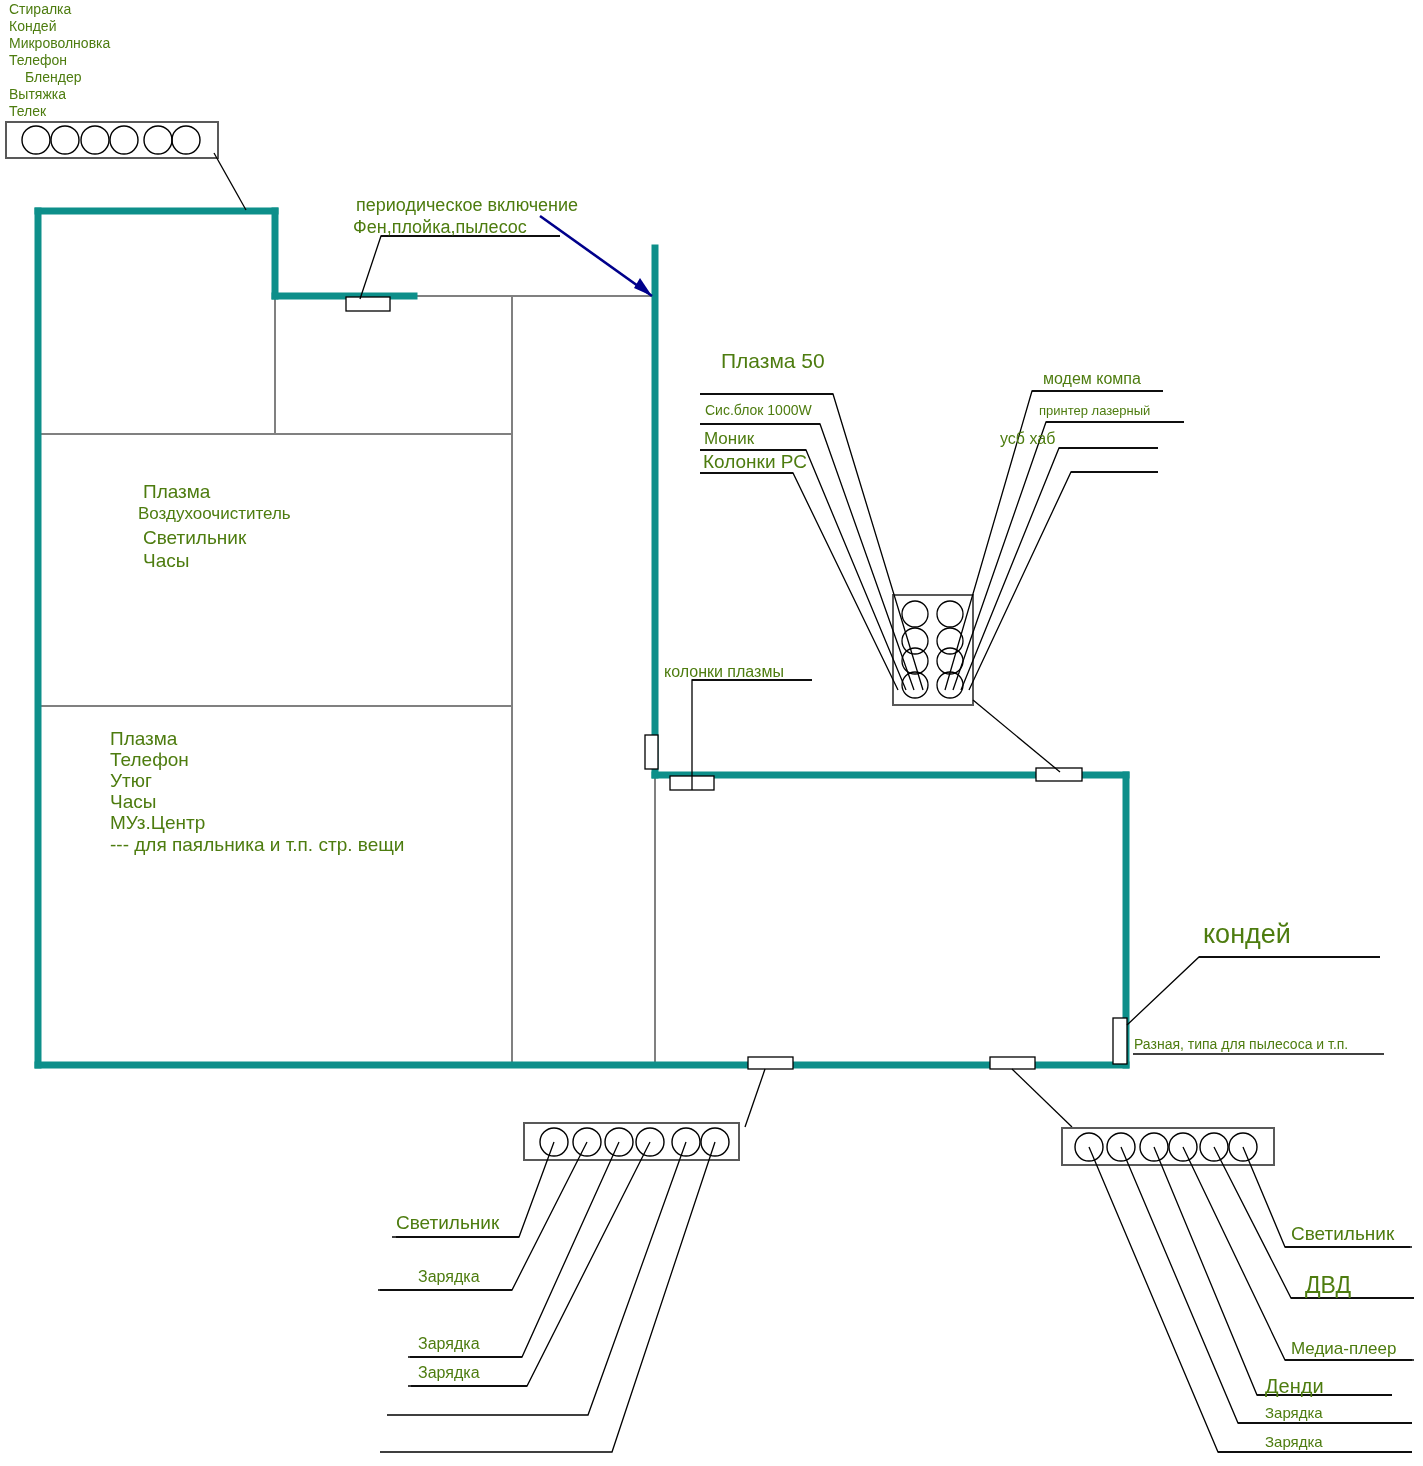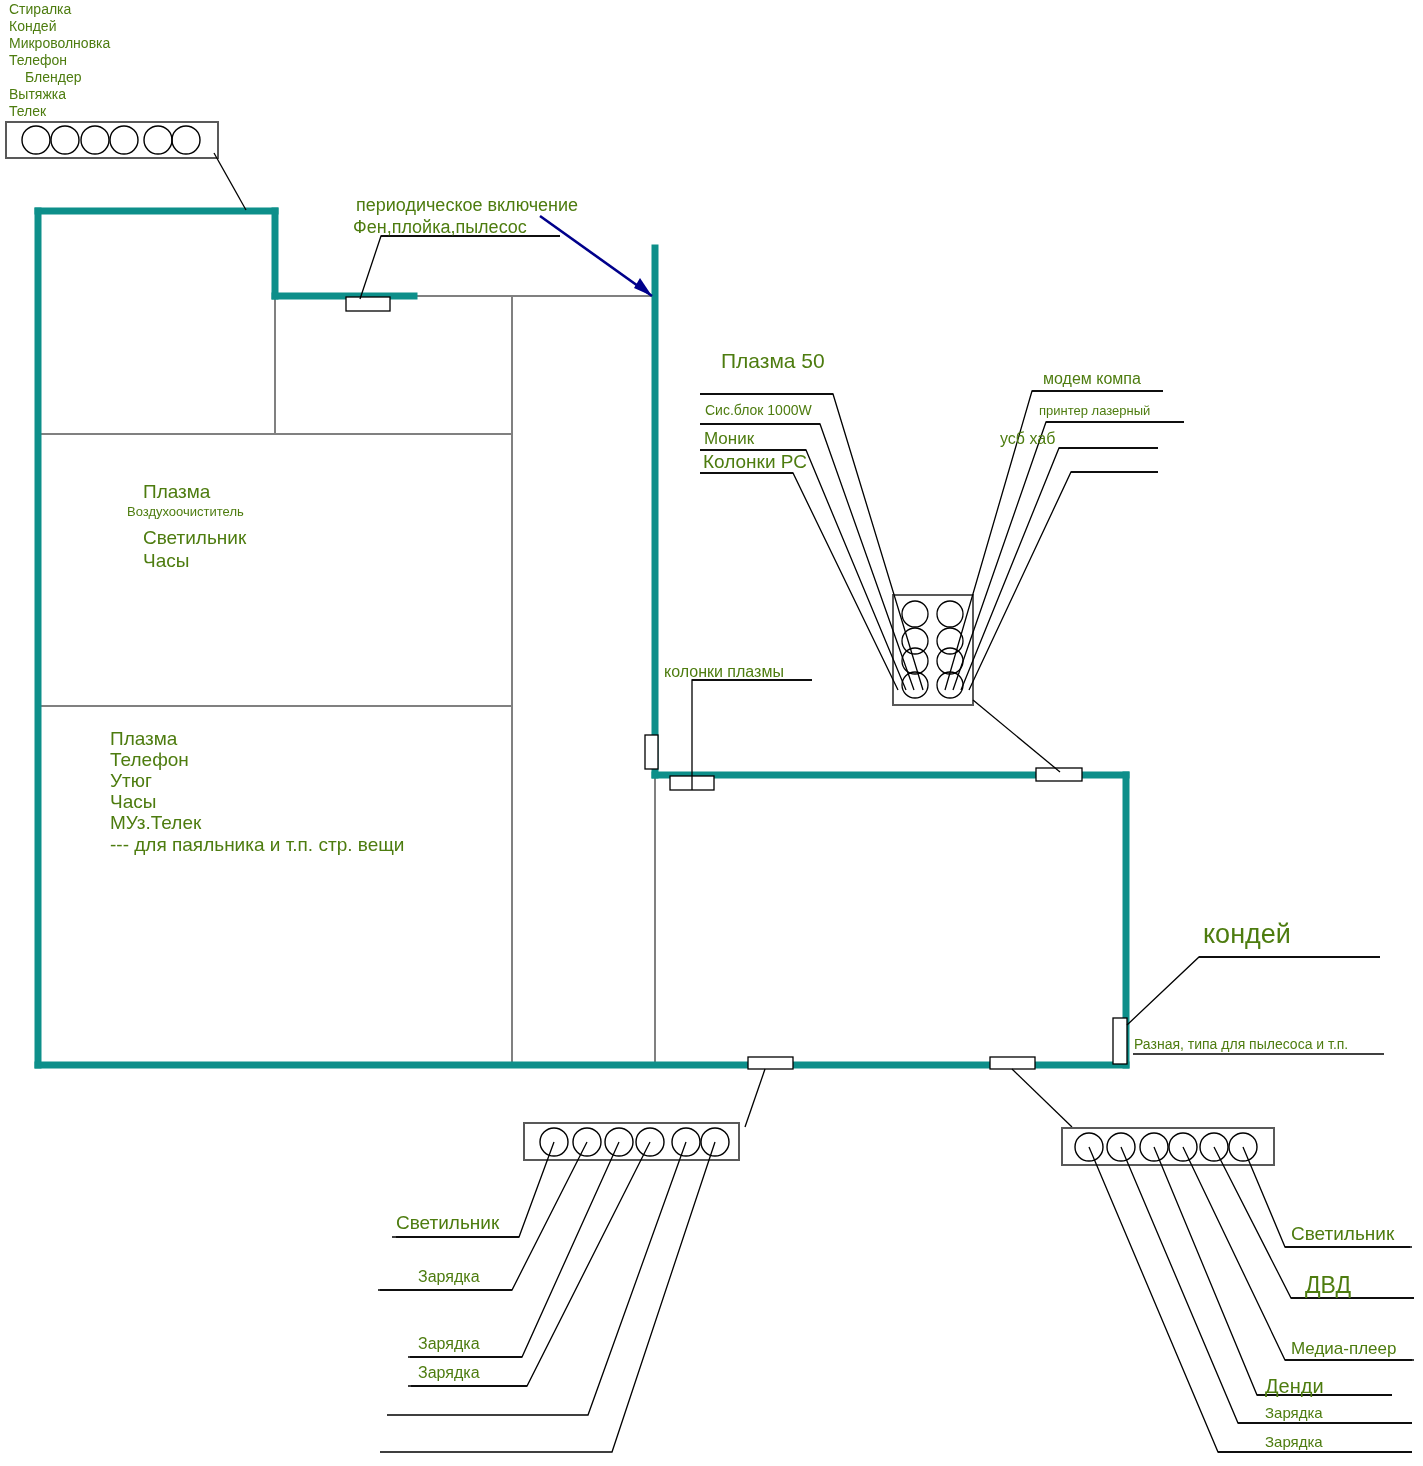--- a/index.html
+++ b/index.html
@@ -193,29 +193,29 @@
   <div class="txt" style="left:9px;  top:36px; font-size:14px;">Микроволновка</div>
   <div class="txt" style="left:9px;  top:53px; font-size:14px;">Телефон</div>
   <div class="txt" style="left:9px;  top:70px; font-size:14px;margin-left:16px;">Блендер</div>
   <div class="txt" style="left:9px;  top:87px; font-size:14px;">Вытяжка</div>
   <div class="txt" style="left:9px;  top:104px;font-size:14px;">Телек</div>
 
   <div class="txt" style="left:356px; top:196px; font-size:18px;">периодическое включение</div>
   <div class="txt" style="left:353px; top:218px; font-size:18px;">Фен,плойка,пылесос</div>
 
   <div class="txt" style="left:143px; top:482px; font-size:19px;">Плазма</div>
-  <div class="txt" style="left:127px; top:505px; font-size:13px;text-align:right;">Воздухоочиститель</div>
+  <div class="txt" style="left:138px; top:505px; font-size:17px;text-align:right;">Воздухоочиститель</div>
   <div class="txt" style="left:143px; top:528px; font-size:19px;">Светильник</div>
   <div class="txt" style="left:143px; top:551px; font-size:19px;">Часы</div>
 
   <div class="txt" style="left:110px; top:729px; font-size:19px;">Плазма</div>
   <div class="txt" style="left:110px; top:750px; font-size:19px;">Телефон</div>
   <div class="txt" style="left:110px; top:771px; font-size:19px;">Утюг</div>
   <div class="txt" style="left:110px; top:792px; font-size:19px;">Часы</div>
-  <div class="txt" style="left:110px; top:813px; font-size:19px;">МУз.Телек</div>
+  <div class="txt" style="left:110px; top:813px; font-size:19px;">МУз.Центр</div>
   <div class="txt" style="left:110px; top:835px; font-size:19px;">--- для паяльника и т.п. стр. вещи</div>
 
   <div class="txt" style="left:721px; top:350px; font-size:21px;">Плазма 50</div>
   <div class="txt" style="left:705px; top:403px; font-size:14px;">Сис.блок 1000W</div>
   <div class="txt" style="left:704px; top:430px; font-size:17px;">Моник</div>
   <div class="txt" style="left:703px; top:452px; font-size:19px;">Колонки РС</div>
 
   <div class="txt" style="left:1043px; top:371px; font-size:16px;">модем компа</div>
   <div class="txt" style="left:1039px; top:404px; font-size:13px;">принтер лазерный</div>
   <div class="txt" style="left:1000px; top:431px; font-size:16px;">усб хаб</div>

